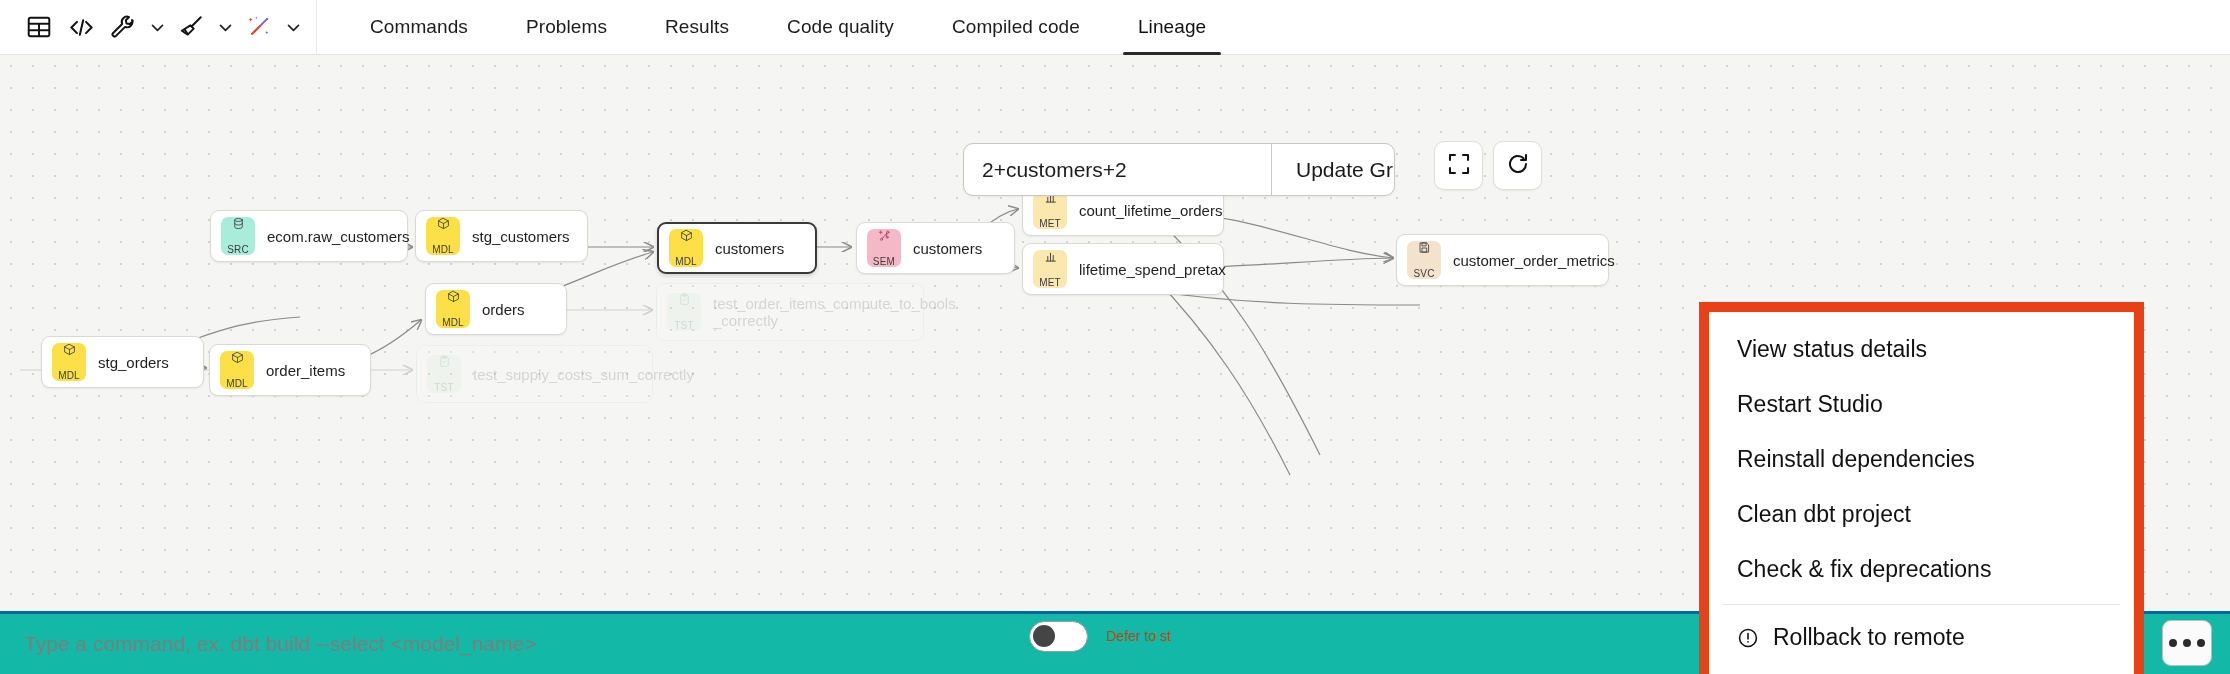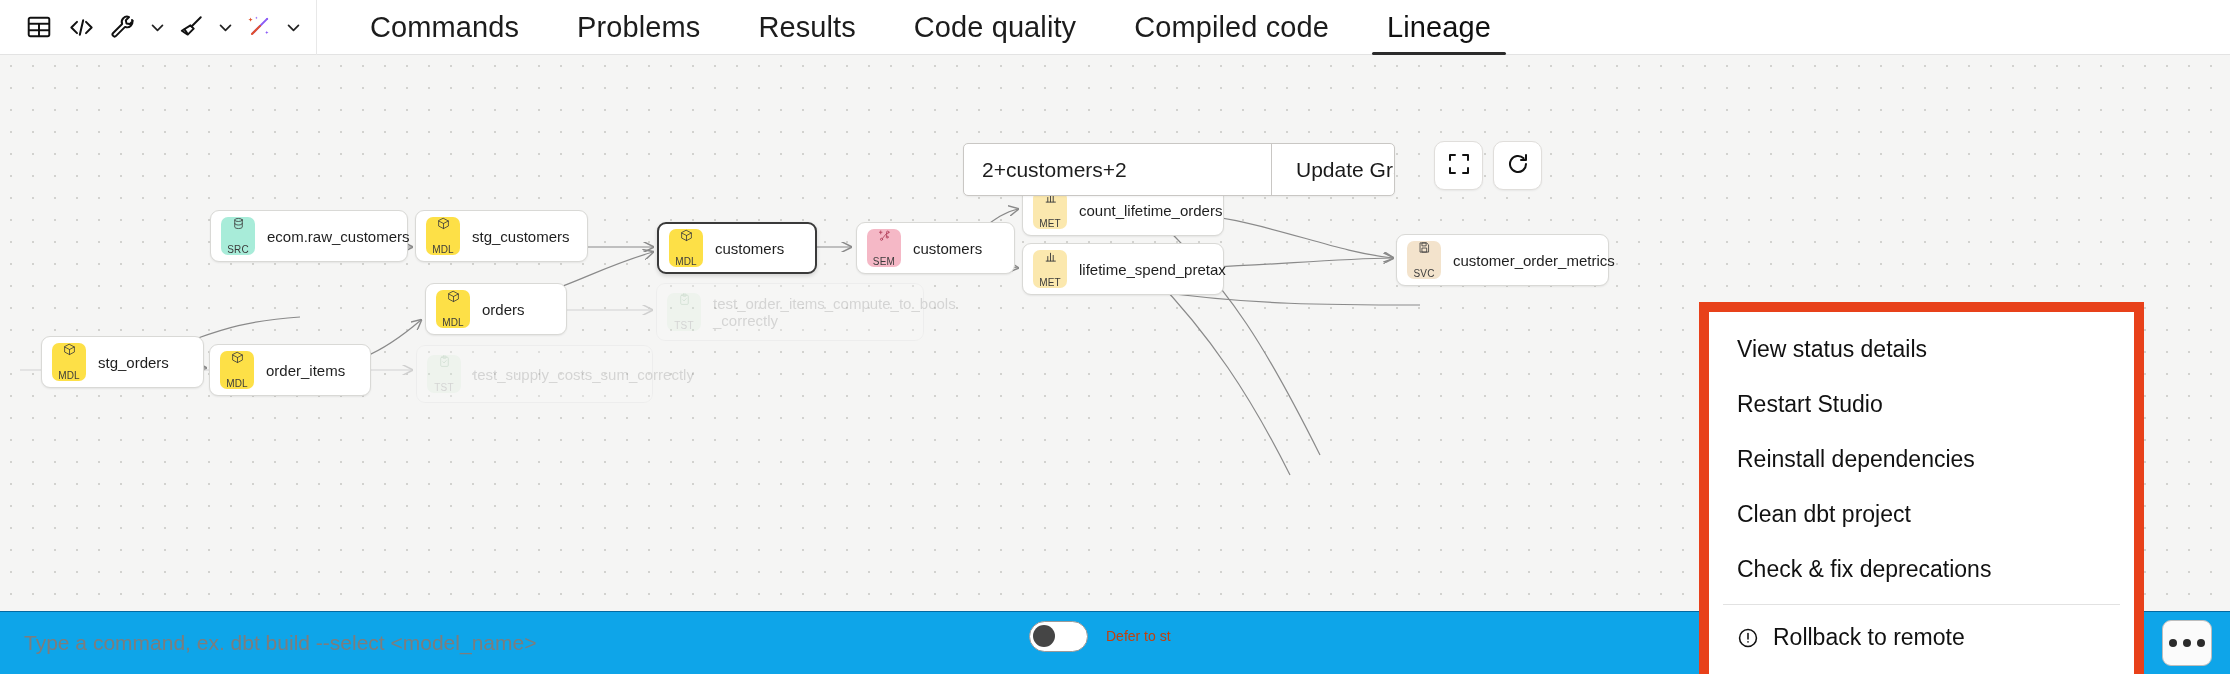--- a/index.html
+++ b/index.html
@@ -23,21 +23,21 @@
     border-right:1px solid #e8e8e8;
   }
   .tool-btn {
     display:flex; align-items:center; justify-content:center;
     width:42px; height:42px; border-radius:7px; cursor:pointer;
   }
   .chev { width:26px; height:42px; display:flex; align-items:center; justify-content:center; cursor:pointer; }
   .tabs { display:flex; align-items:flex-end; height:55px; padding-left:24px; gap:0; }
   .tab {
     position:relative; height:55px; display:flex; align-items:center;
-    padding:0 29px; font-size:29px; color:#1c1c1c; cursor:pointer;
+    padding:0 29px; font-size:19px; color:#1c1c1c; cursor:pointer;
     letter-spacing:0.1px;
   }
   .tab.active { color:#111; }
   .tab.active::after {
     content:""; position:absolute; left:14px; right:14px; bottom:0;
     height:3px; background:#2b2b2b; border-radius:2px;
   }
 
   
   .canvas {
@@ -71,21 +71,21 @@
   .b-met { background:#fbe8ae; }
   .b-svc { background:#f3e3cc; }
   .b-tst { background:#dff0e0; }
   .node .nm { font-size:15px; color:#1e1e1e; white-space:pre-line; line-height:17px; }
   .node.ghost .nm { color:#8b8b8b; }
   .node.ghost .bt { color:#8b8b8b; }
 
   
   .searchwrap {
     position:absolute; left:963px; top:88px; width:432px; height:53px;
-    display:flex; background:#fff; border:1px solid #c9c7c4; border-radius:5px;
+    display:flex; background:#fff; border:1px solid #c9c7c4; border-radius:10px;
     box-shadow:0 1px 2px rgba(0,0,0,.05); overflow:hidden;
   }
   .searchwrap .sinput {
     flex:1; border:none; outline:none; background:transparent;
     font-size:21px; color:#1d1d1d; padding:0 18px; font-family:"Liberation Sans", sans-serif;
   }
   .searchwrap .upd {
     display:flex; align-items:center; justify-content:center;
     padding:0 24px; font-size:21px; color:#1a1a1a; cursor:pointer;
     border-left:1px solid #c9c7c4; white-space:nowrap;
@@ -96,21 +96,21 @@
     background:#fff; border:1px solid #e0dedb; border-radius:10px;
     display:flex; align-items:center; justify-content:center; cursor:pointer;
     box-shadow:0 1px 2px rgba(0,0,0,.06);
   }
   #fsbtn { left:1434px; }
   #rfbtn { left:1493px; }
 
   
   .bottombar {
     position:absolute; left:0; top:611px; width:2230px; height:63px;
-    background:#0ea5e9; border-top:1px solid #0369a1;
+    background:#14b8a6; border-top:3px solid #0369a1;
     display:flex; align-items:center;
   }
   .cmd-input {
     border:none; outline:none; background:transparent; flex:1;
     font-size:21px; color:#1d1d1d; padding-left:24px;
     font-family:"Liberation Sans", sans-serif;
   }
   .cmd-input::placeholder { color:#7d7d7d; }
   .toggle {
     position:absolute; left:1029px; top:621px;

